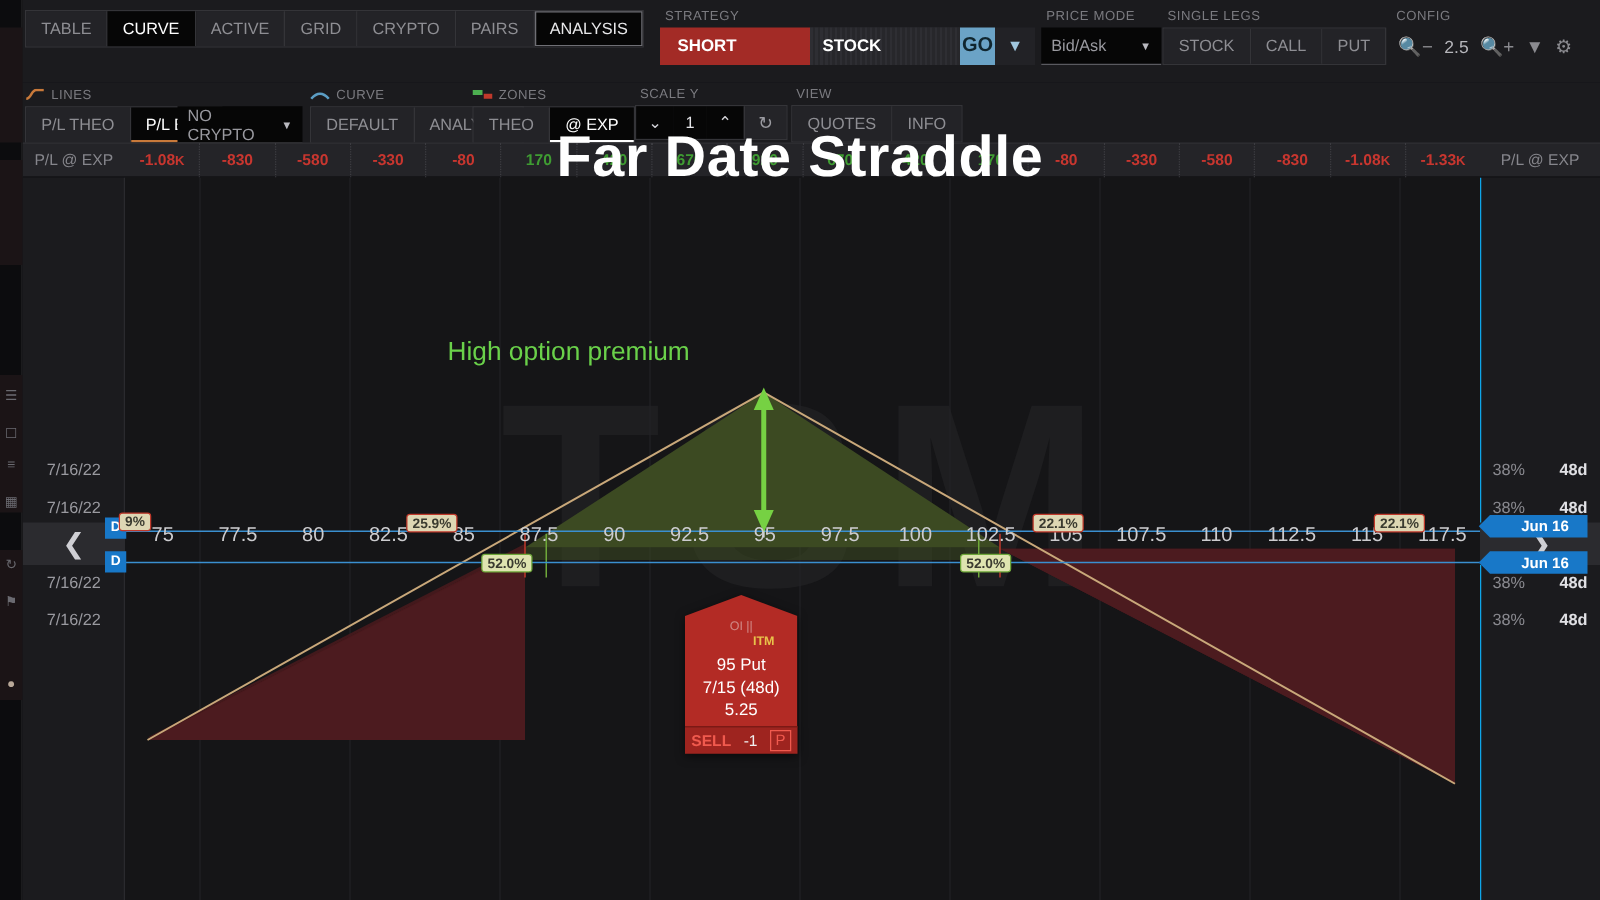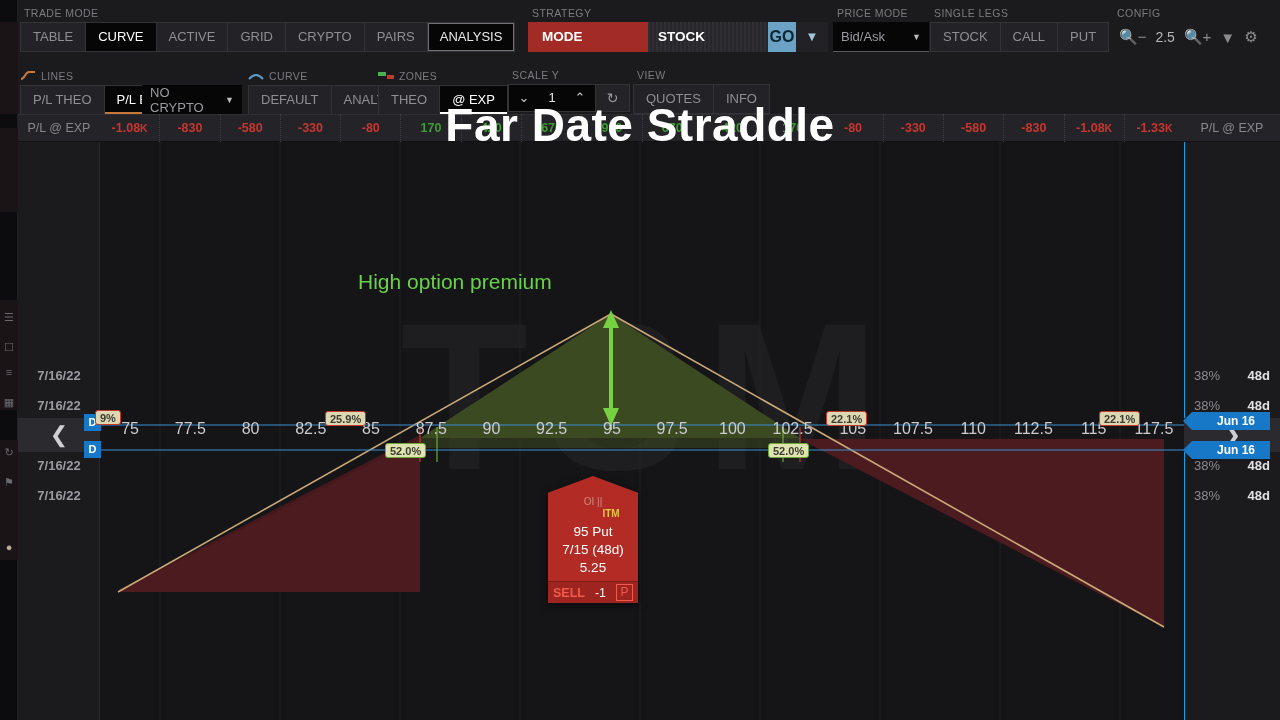--- a/index.html
+++ b/index.html
@@ -131,21 +131,21 @@
   .col-left {
     position:absolute; left:0; top:0; width:82px; bottom:0;
     background:#1b1b1e; z-index:14; border-right:1px solid #2a2a2e;
   }
   .col-right {
     position:absolute; right:0; top:0; width:96px; bottom:0;
     background:#1b1b1e; z-index:14; border-left:1px solid #0ea5e9;
   }
   .date-cell {
     position:absolute; left:0; width:82px; height:30px; line-height:30px;
-    font-size:13px; color:#9a9aa0; text-align:center;font-weight:bold;
+    font-size:13px; color:#9a9aa0; text-align:center;
   }
   .rcell {
     position:absolute; right:0; width:96px; height:30px; line-height:30px;
     font-size:13px; display:flex; justify-content:space-between; padding:0 10px;
   }
   .rcell .iv { color:#8a8a90; }
   .rcell .dte { color:#e2e2e6; font-weight:bold; }
   .nav-arrow {
     position:absolute; height:34px; line-height:34px; font-size:22px;
     color:#cfcfd4; text-align:center; background:#2b2b2f;
@@ -244,36 +244,35 @@
     <div class="rail-ic" style="top:365px">≡</div>
     <div class="rail-ic" style="top:395px">▦</div>
     <div class="rail-ic" style="top:445px">↻</div>
     <div class="rail-ic" style="top:475px">⚑</div>
     <div class="rail-ic" style="top:540px; color:#b8a898">●</div>
   </div>
 
   <div class="topbar">
 
     <div class="group" style="left:2px">
-      <div class="group-lbl">TRADE MODE</div>
       <div class="btnrow">
         <div class="btn">TABLE</div>
         <div class="btn sel">CURVE</div>
         <div class="btn">ACTIVE</div>
         <div class="btn">GRID</div>
         <div class="btn">CRYPTO</div>
         <div class="btn">PAIRS</div>
         <div class="btn outl">ANALYSIS</div>
       </div>
     </div>
 
     <div class="group" style="left:510px">
       <div class="group-lbl">STRATEGY</div>
       <div class="strat-wrap">
-        <div class="strat-side">MODE</div>
+        <div class="strat-side">SHORT</div>
         <div class="strat-name">STOCK</div>
         <div class="strat-go">GO</div>
         <div class="strat-cv">▼</div>
       </div>
     </div>
 
     <div class="group" style="left:815px; width:90px">
       <div class="group-lbl">PRICE MODE</div>
       <div class="sel-box" style="width:96px">
         <span>Bid/Ask</span>

